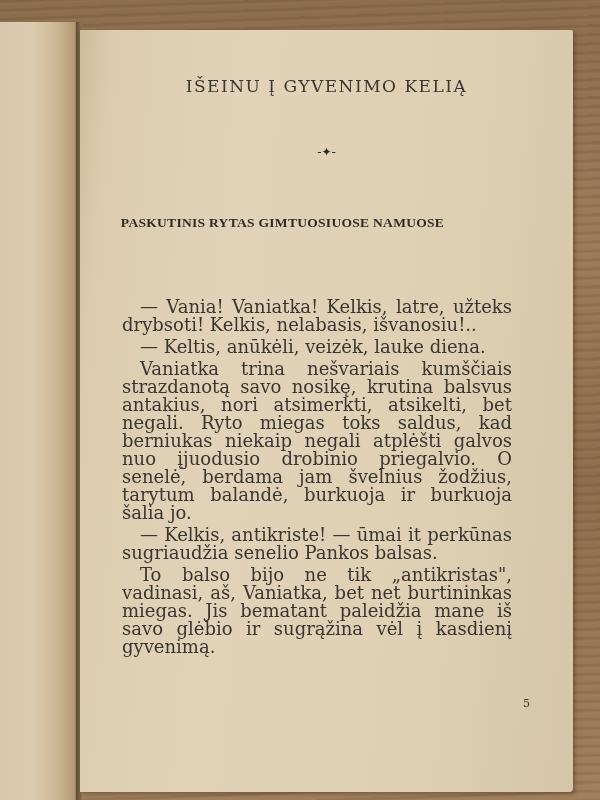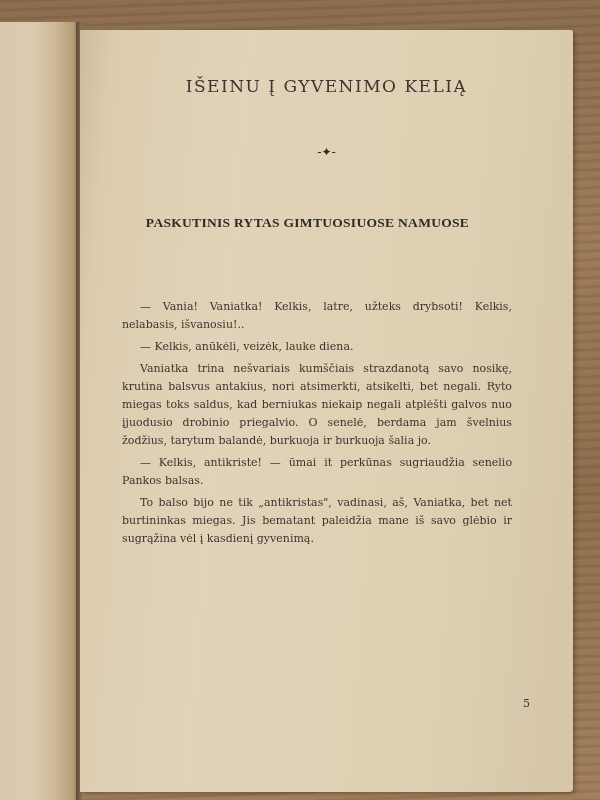--- a/index.html
+++ b/index.html
@@ -30,25 +30,25 @@
     font-family: "DejaVu Serif", serif; font-size: 17px; letter-spacing: 1.5px;
     color: #3b3630; font-weight: normal;
   }
   .ornament {
     position: absolute; left: 0; width: 493px; top: 115px; text-align: center;
     font-family: "DejaVu Sans", sans-serif; font-size: 12px; color: #2e2a25;
   }
   .section-title {
     position: absolute; left: 0; width: 405px; top: 185px; text-align: center;
     font-family: "Liberation Serif", serif; font-size: 13.5px; font-weight: bold;
-    color: #2e2a25; letter-spacing: 0.3px; padding-left: 25px;
+    color: #2e2a25; letter-spacing: 0.3px;
   }
   .body-text {
     position: absolute; left: 42px; top: 268px; width: 390px;
-    font-family: "DejaVu Serif", serif; font-size: 11px; line-height: 18px;
+    font-family: "DejaVu Serif", serif; font-size: 18px; line-height: 18px;
     color: #3a3530; text-align: justify;
   }
   .body-text p { margin: 0 0 4px 0; text-indent: 18px; }
   .page-number {
     position: absolute; left: 443px; top: 667px;
     font-family: "DejaVu Serif", serif; font-size: 11px; color: #3a3530;
   }
 </style>
 </head>
 <body>
@@ -56,19 +56,19 @@
 <div class="wood-grain"></div>
 <div class="left-page"></div>
 <div class="spine-shadow"></div>
 
 <div class="right-page">
   <div class="chapter-title">IŠEINU Į GYVENIMO KELIĄ</div>
   <div class="ornament">-✦-</div>
   <div class="section-title">PASKUTINIS RYTAS GIMTUOSIUOSE NAMUOSE</div>
   <div class="body-text">
     <p>— Vania! Vaniatka! Kelkis, latre, užteks drybsoti! Kelkis, nelabasis, išvanosiu!..</p>
-    <p>— Kelkis, anūkėli, veizėk, lauke diena.</p>
+    <p>— Keltis, anūkėli, veizėk, lauke diena.</p>
     <p>Vaniatka trina nešvariais kumščiais strazdanotą savo nosikę, krutina balsvus antakius, nori atsimerkti, atsikelti, bet negali. Ryto miegas toks saldus, kad berniukas niekaip negali atplėšti galvos nuo įjuodusio drobinio priegalvio. O senelė, berdama jam švelnius žodžius, tarytum balandė, burkuoja ir burkuoja šalia jo.</p>
     <p>— Kelkis, antikriste! — ūmai it perkūnas sugriaudžia senelio Pankos balsas.</p>
     <p>To balso bijo ne tik „antikristas", vadinasi, aš, Vaniatka, bet net burtininkas miegas. Jis bematant paleidžia mane iš savo glėbio ir sugrąžina vėl į kasdienį gyvenimą.</p>
   </div>
   <div class="page-number">5</div>
 </div>
 
 </body></html>

